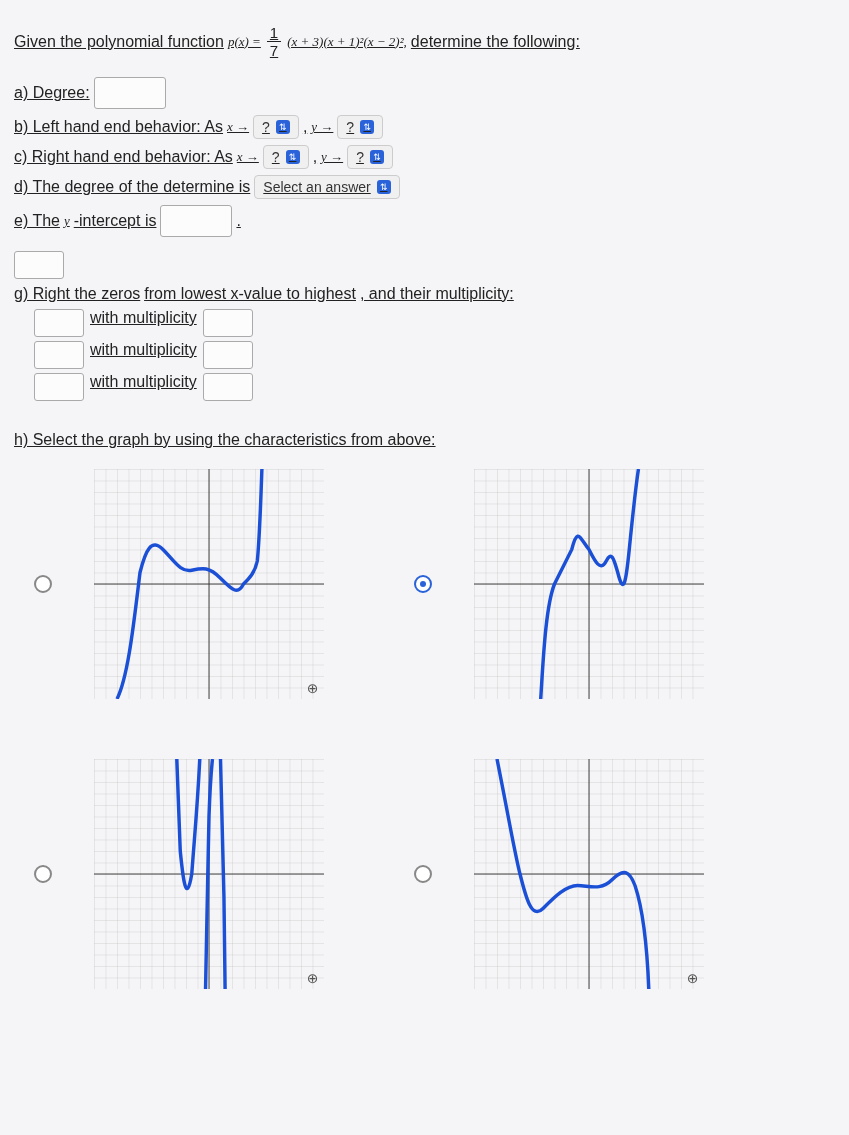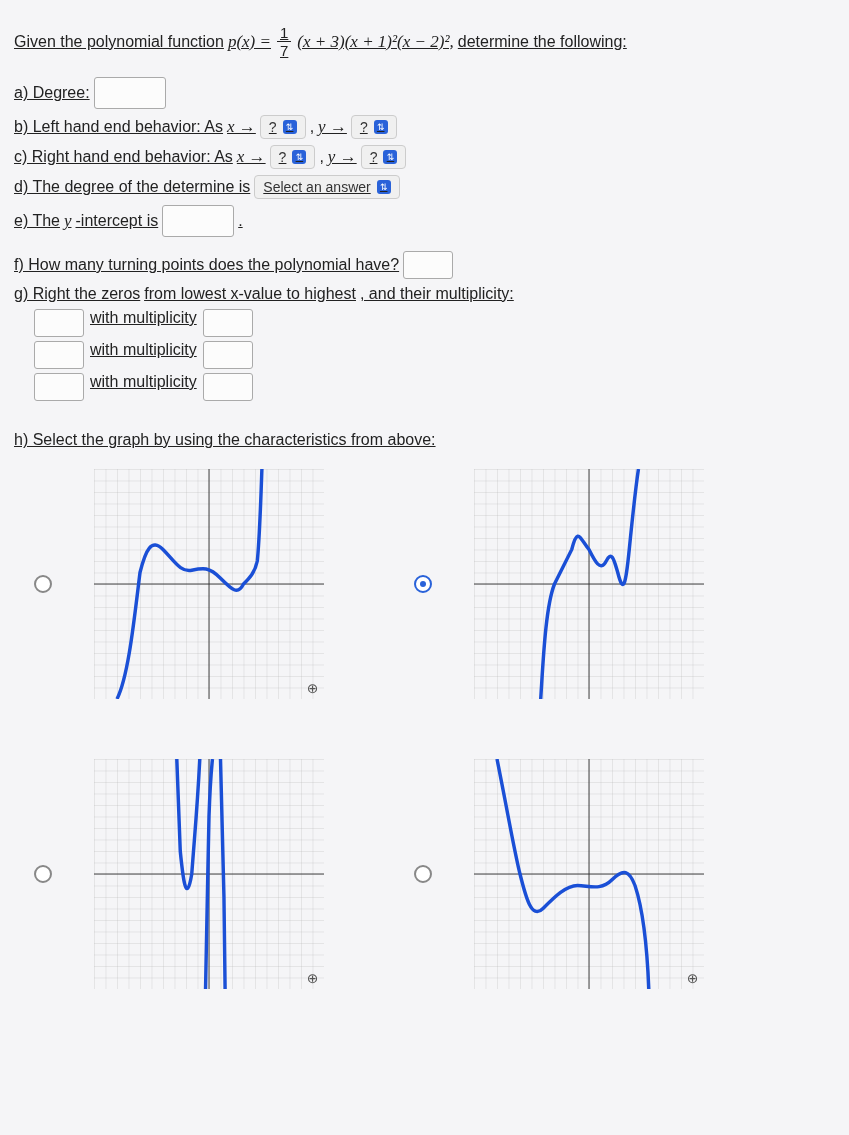--- a/index.html
+++ b/index.html
@@ -23,21 +23,21 @@
     align-items: center;
     flex-wrap: wrap;
     gap: 4px;
   }
   .intro {
     margin-bottom: 18px;
   }
   .math {
     font-family: "Times New Roman", serif;
     font-style: italic;
-    font-size: 17px;
+    font-size: 13px;
   }
   .frac {
     display: inline-flex;
     flex-direction: column;
     align-items: center;
     vertical-align: middle;
     font-size: 15px;
     margin: 0 2px;
   }
   .frac .num { border-bottom: 1px solid #222; padding: 0 3px; }
@@ -184,21 +184,20 @@
 
   <div class="line">
     <span>e) The </span>
     <span class="math">y</span>
     <span>-intercept is</span>
     <span class="input-box"></span>
     <span>.</span>
   </div>
 
   <div class="line" style="margin-top:14px">
-    <span>f) How many turning points does the polynomial have?</span>
     <span class="input-box small"></span>
   </div>
 
   <div class="line">
     <span>g) Right the zeros </span>
     <span class="underline"><span>from lowest x-value to highest</span></span>
     <span>, and their multiplicity:</span>
   </div>
 
   <div class="mult-row">

